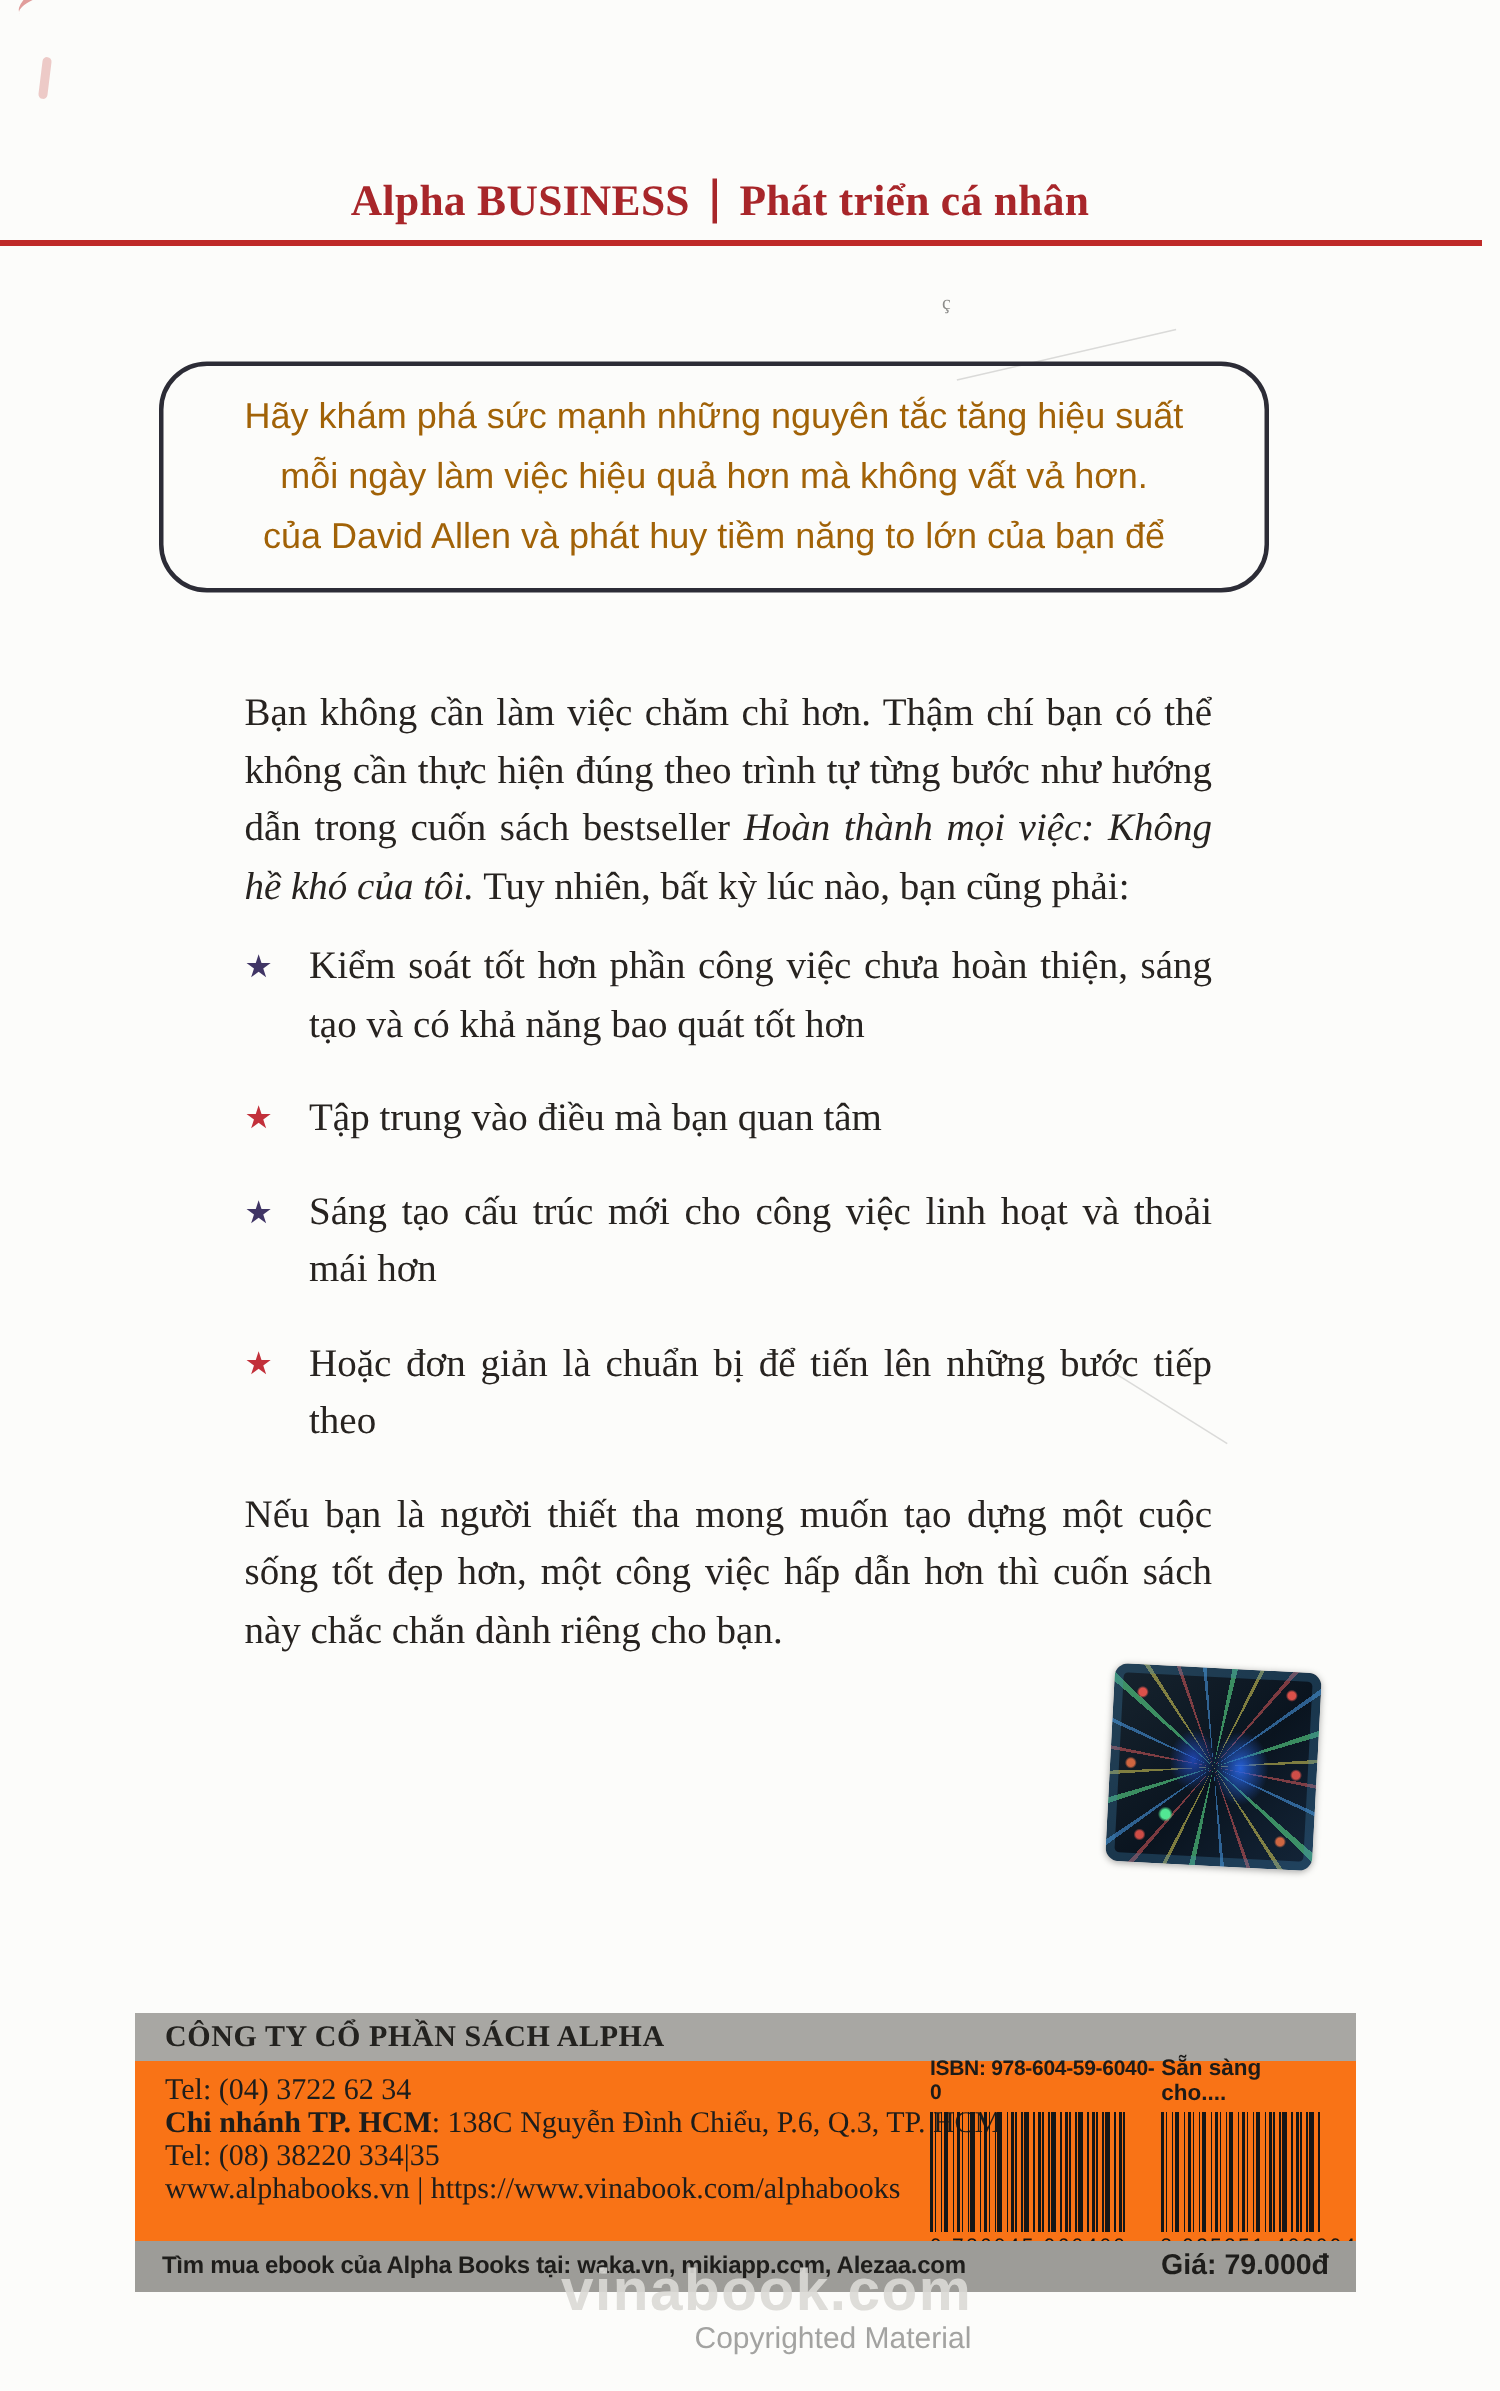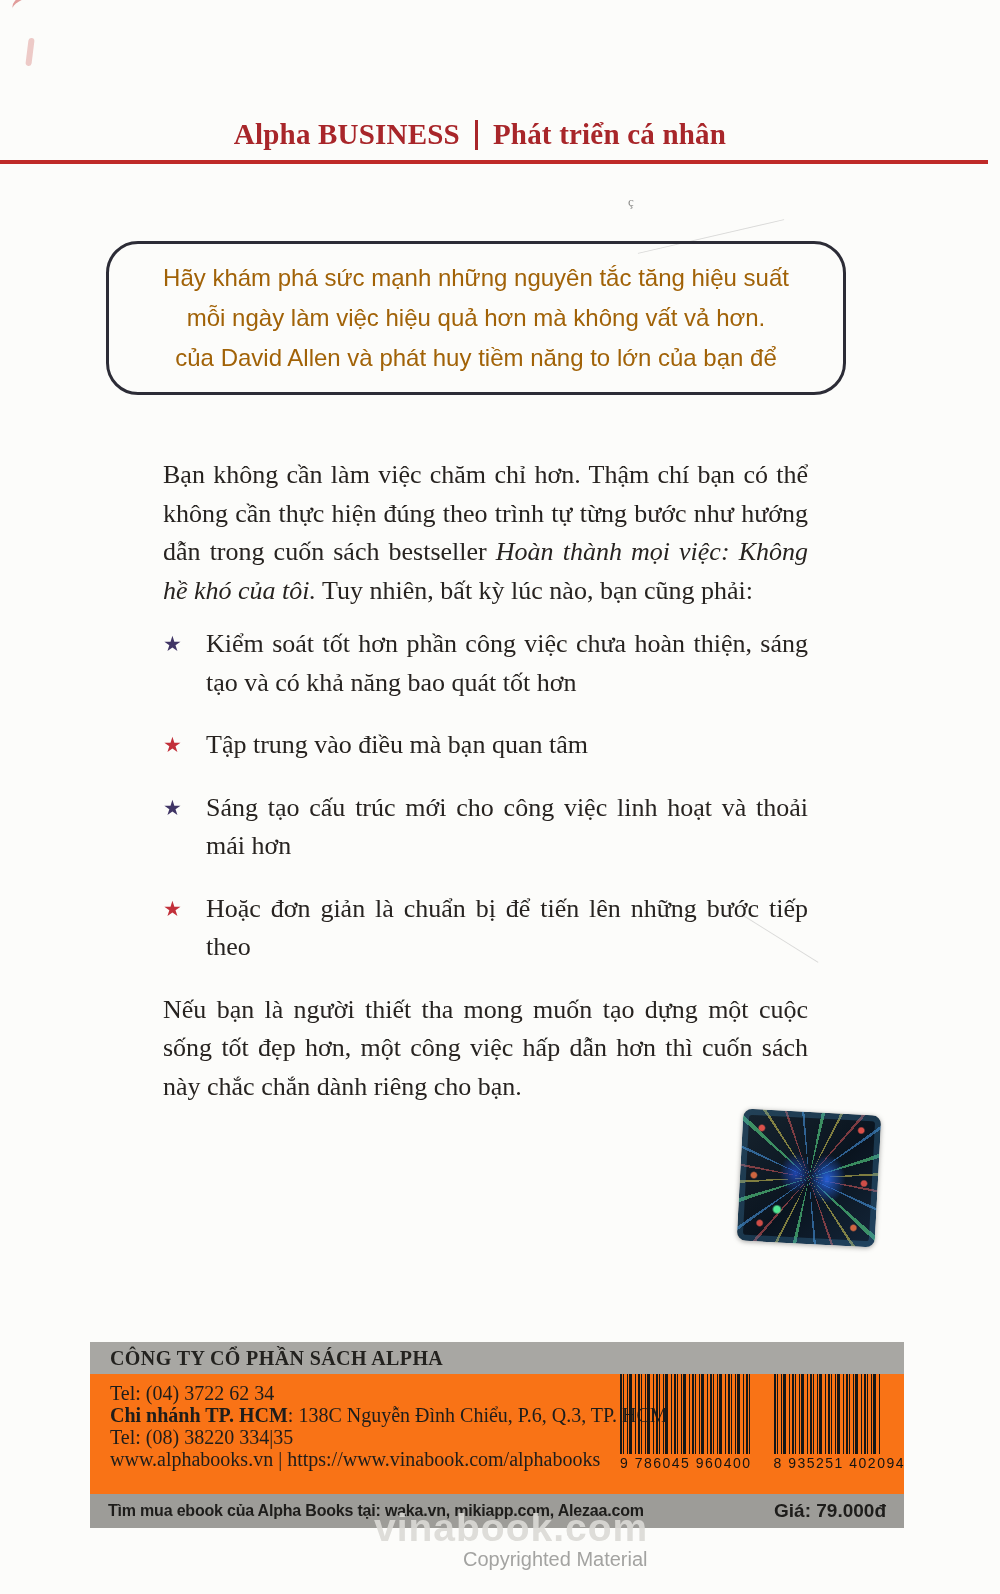--- a/index.html
+++ b/index.html
@@ -155,20 +155,24 @@
     <div class="band-title">CÔNG TY CỔ PHẦN SÁCH ALPHA</div>
 
     <div class="addr">
       <div class="line">Tel: (04) 3722 62 34</div>
       <div class="line"><b>Chi nhánh TP. HCM</b><span>: 138C Nguyễn Đình Chiểu, P.6, Q.3, TP. HCM</span></div>
       <div class="line">Tel: (08) 38220 334|35</div>
       <div class="line">www.alphabooks.vn | https://www.vinabook.com/alphabooks</div>
     </div>
 
     <div class="isbn-area">
+      <div class="isbn-row">
+        <span class="isbn-label">ISBN: 978-604-59-6040-0</span>
+        <span class="ready-label">Sẵn sàng cho....</span>
+      </div>
       <div class="codes">
         <div class="code">
           <div class="bars w1"></div>
           <div class="num">9 786045 960400</div>
         </div>
         <div class="code">
           <div class="bars w2"></div>
           <div class="num">8 935251 402094</div>
         </div>
       </div>

